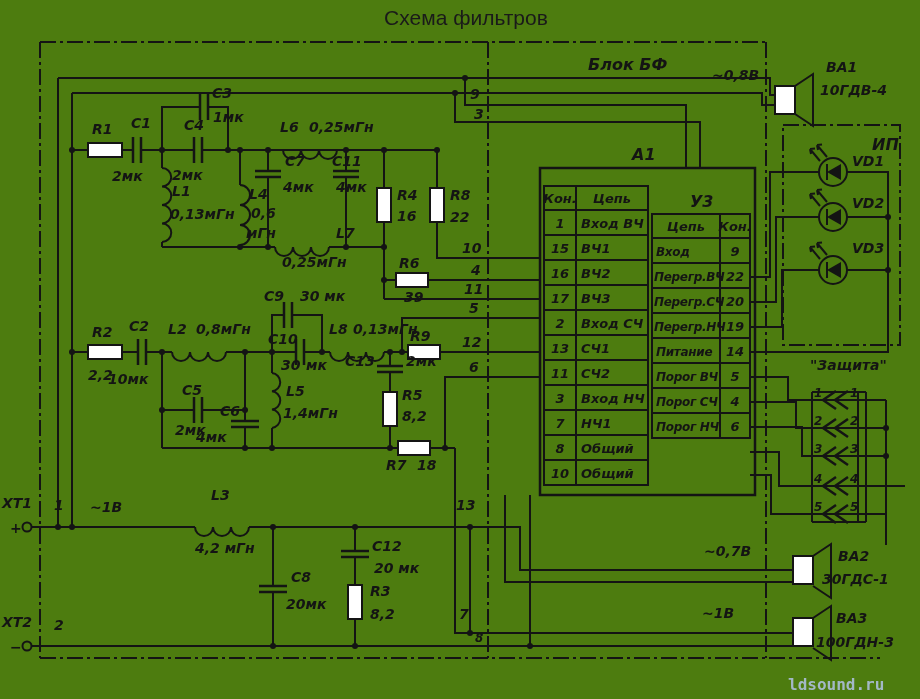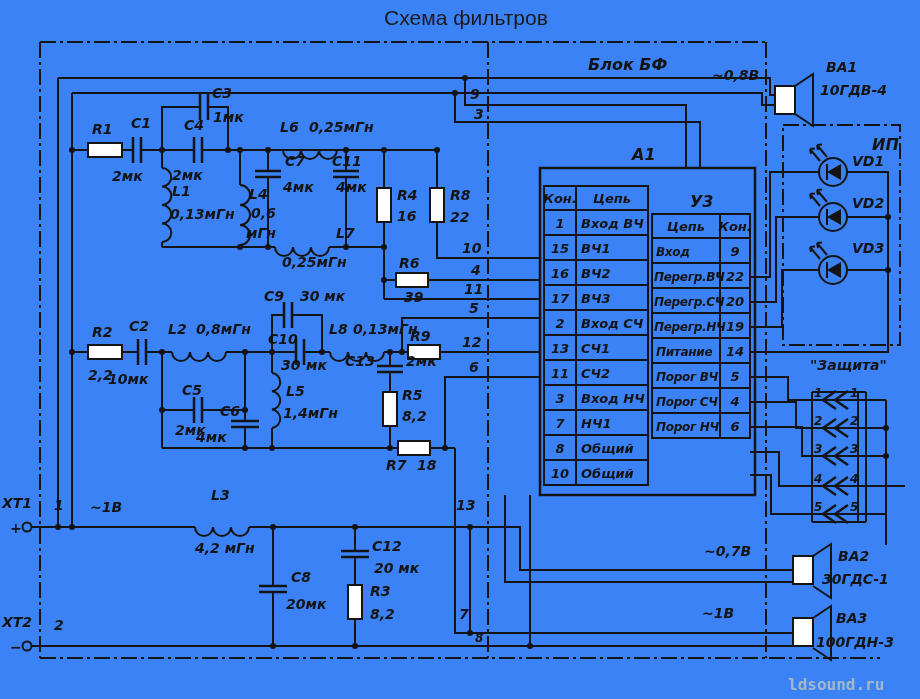--- a/index.html
+++ b/index.html
@@ -1,16 +1,16 @@
 <!DOCTYPE html>
 <html><head>
 <meta charset="utf-8">
 <style>
   html,body{margin:0;padding:0;background:#ffffff;}
-  .stage{position:relative;width:920px;height:699px;background:#3b82f6;overflow:hidden;}
+  .stage{position:relative;width:920px;height:699px;background:#4d7c0f;overflow:hidden;}
   svg{display:block;}
   text{fill:#141414;font-family:"DejaVu Sans",sans-serif;}
   .ttl{font-size:21px;font-style:normal;font-weight:400;fill:#1a1a1a;font-family:"Liberation Sans",sans-serif;}
   .lbl{font-size:14px;font-weight:bold;font-style:italic;}
   .lbl-sm{font-size:12px;font-weight:bold;font-style:italic;}
   .big{font-size:16px;font-weight:bold;font-style:italic;}
   .tbl{font-size:13px;font-weight:bold;font-style:italic;}
   .tbl-sm{font-size:12px;font-weight:bold;font-style:italic;letter-spacing:-0.3px;}
   .wm{font-size:16px;font-family:"DejaVu Sans Mono",monospace;fill:#a3b8c6;font-weight:bold;}
   .wire{stroke:#141414;stroke-width:2;fill:none;}

